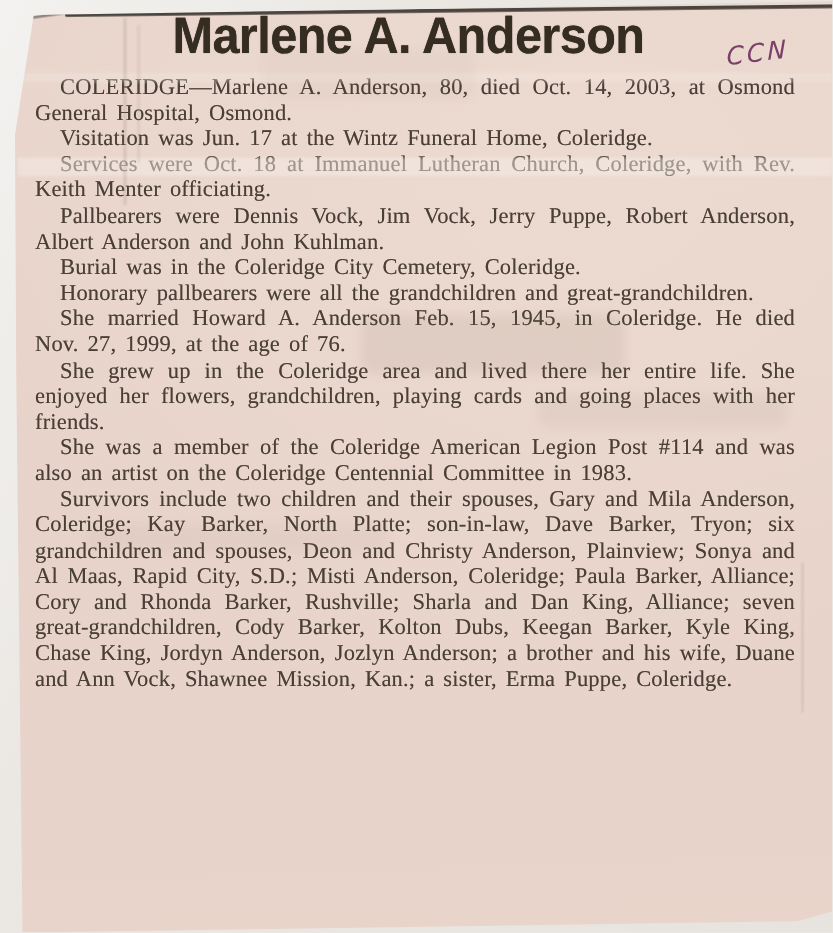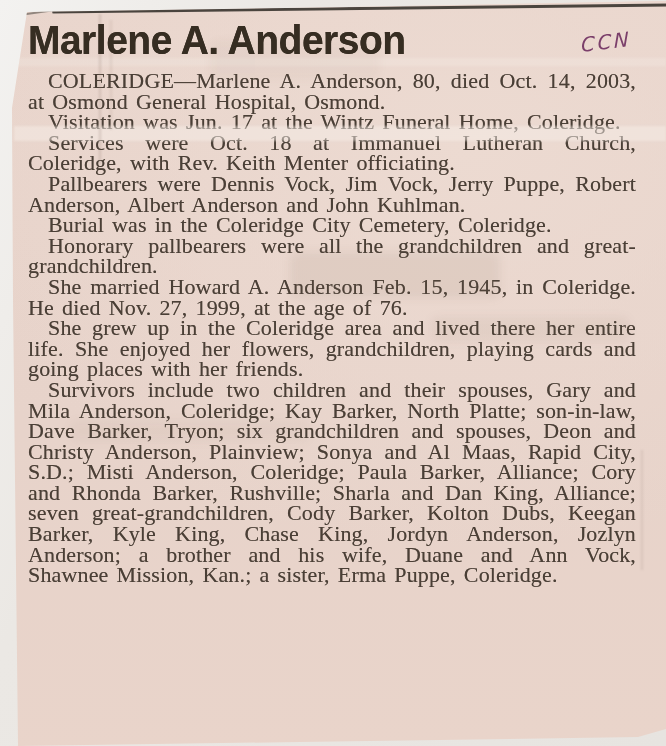--- a/index.html
+++ b/index.html
@@ -34,21 +34,22 @@
   }
   .top-edge-left {
     position: absolute; left: 24px; top: 11px;
     width: 34px; height: 2px;
     background: #4a453f;
     transform: rotate(-8deg);
     opacity: 0.55;
     filter: blur(0.5px);
   }
   .headline {
-    margin: 18px 30px 0 18px;
+    margin: 6px 30px 0 18px;
+    text-align: center;
     font-family: "Liberation Sans", sans-serif;
     font-weight: 700;
     font-size: 41px;
     line-height: 44px;
     letter-spacing: -0.5px;
     color: #362d22;
   }
   .headline span {
     display: inline-block;
     transform: scaleX(0.95);
@@ -60,21 +61,21 @@
     font-style: italic;
     font-size: 20px;
     letter-spacing: 2.5px;
     color: #6f2f60;
     transform: rotate(-7deg) skewX(-6deg);
     opacity: 0.9;
   }
   .body {
     margin: 9px 30px 16px 28px;
     text-align: justify;
-    font-size: 22px;
+    font-size: 18px;
     line-height: 20.6px;
     letter-spacing: 0.15px;
     word-spacing: 2.5px;
     color: #4a3f36;
     text-shadow: 0 0 0.5px rgba(74,63,54,0.55);
   }
   .body p {
     margin: 0;
     text-indent: 20px;
     hyphens: none;
@@ -122,17 +123,18 @@
 
     <div class="body">
       <p>COLERIDGE—Marlene A. Anderson, 80, died Oct. 14, 2003, at Osmond General Hospital, Osmond.</p>
       <p>Visitation was Jun. 17 at the Wintz Funeral Home, Coleridge.</p>
       <p>Services were Oct. 18 at Immanuel Lutheran Church, Coleridge, with Rev. Keith Menter officiating.</p>
       <p>Pallbearers were Dennis Vock, Jim Vock, Jerry Puppe, Robert Anderson, Albert Anderson and John Kuhlman.</p>
       <p>Burial was in the Coleridge City Cemetery, Coleridge.</p>
       <p>Honorary pallbearers were all the grandchildren and great-grandchildren.</p>
       <p>She married Howard A. Anderson Feb. 15, 1945, in Coleridge. He died Nov. 27, 1999, at the age of 76.</p>
       <p>She grew up in the Coleridge area and lived there her entire life. She enjoyed her flowers, grandchildren, playing cards and going places with her friends.</p>
+      <p>She was a member of the Coleridge American Legion Post #114 and was also an artist on the Coleridge Centennial Committee in 1983.</p>
       <p>Survivors include two children and their spouses, Gary and Mila Anderson, Coleridge; Kay Barker, North Platte; son-in-law, Dave Barker, Tryon; six grandchildren and spouses, Deon and Christy Anderson, Plainview; Sonya and Al Maas, Rapid City, S.D.; Misti Anderson, Coleridge; Paula Barker, Alliance; Cory and Rhonda Barker, Rushville; Sharla and Dan King, Alliance; seven great-grandchildren, Cody Barker, Kolton Dubs, Keegan Barker, Kyle King, Chase King, Jordyn Anderson, Jozlyn Anderson; a brother and his wife, Duane and Ann Vock, Shawnee Mission, Kan.; a sister, Erma Puppe, Coleridge.</p>
     </div>
 
   </div>
 </div>
 
 </body></html>

